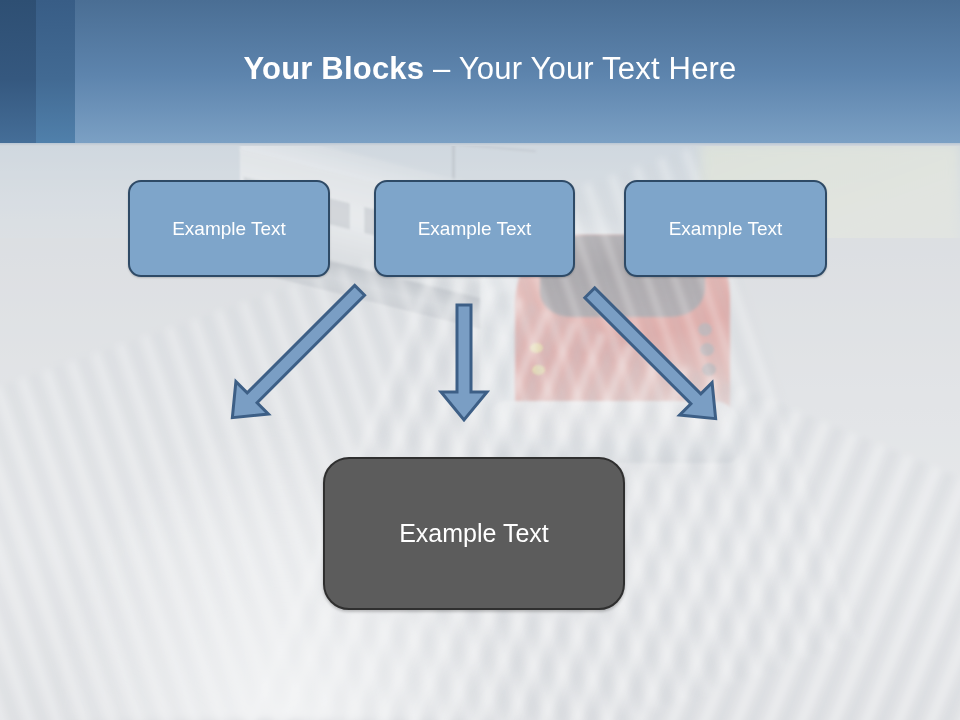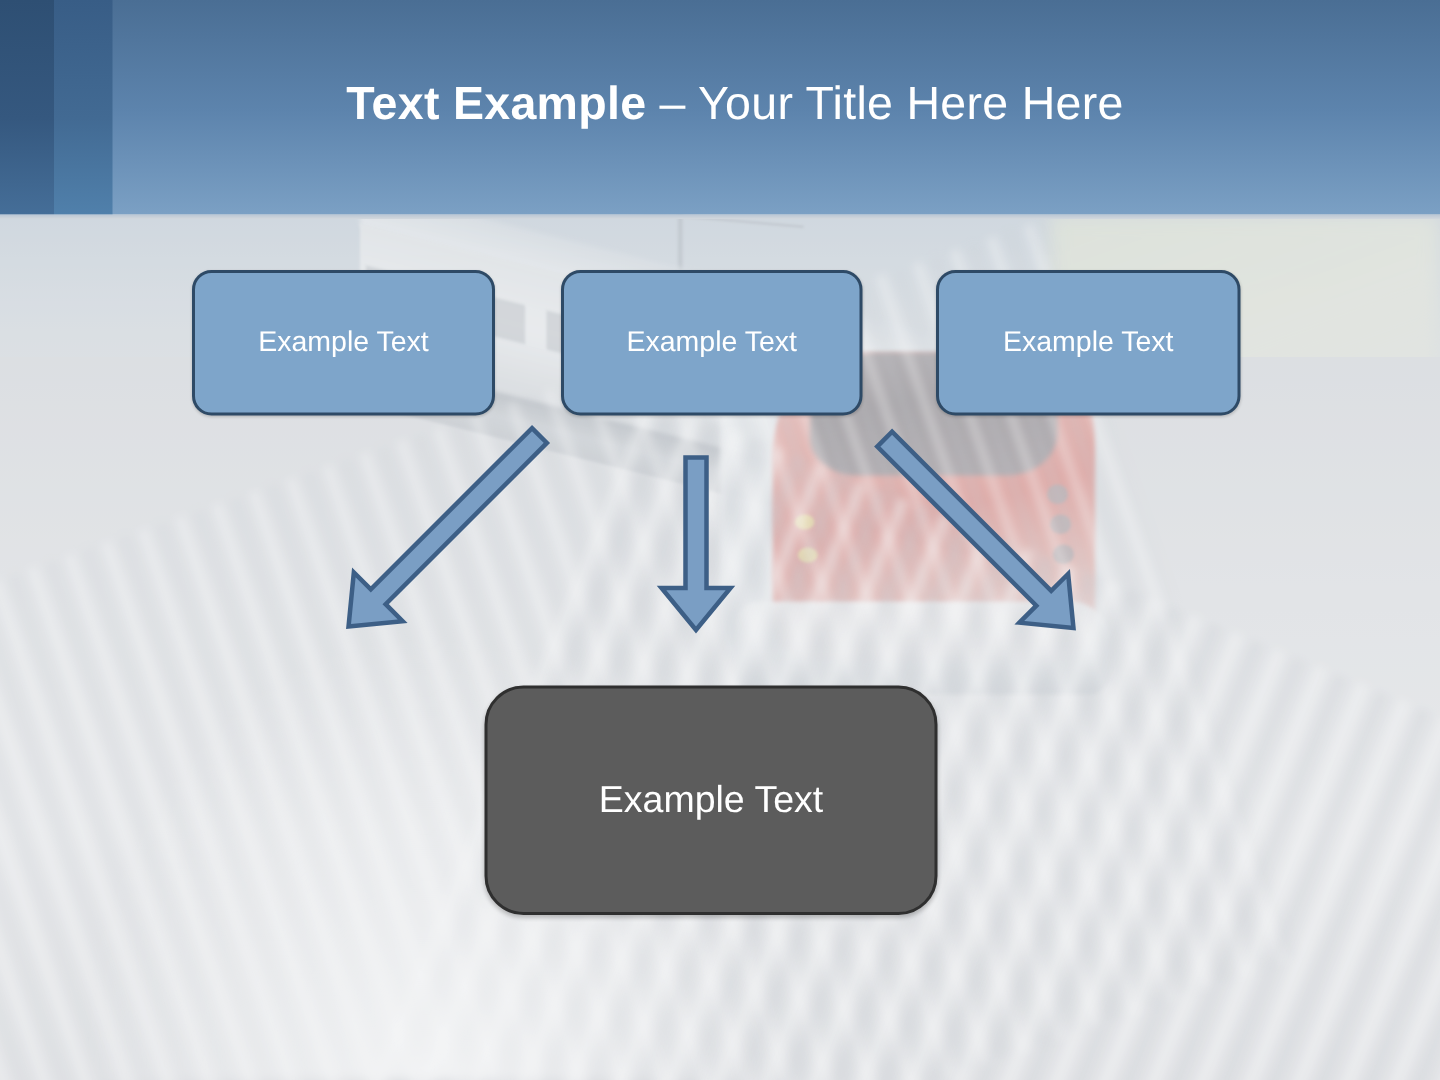--- a/index.html
+++ b/index.html
@@ -342,21 +342,21 @@
     <div class="streaks-l"></div>
     <div class="streaks-r"></div>
     <div class="ph-glare"></div>
     <div class="ph-wash"></div>
   </div>
 
   <div class="header">
     <div class="header-band-dark"></div>
     <div class="header-band-mid"></div>
     <div class="title">
-      <span class="bold">Text Example</span><span class="light"> – Your Title Here Here</span>
+      <span class="bold">Your Blocks</span><span class="light"> – Your Your Text Here</span>
     </div>
   </div>
   <div class="header-underline"></div>
 
   <div class="tbox b1">
     <span>Example Text</span>
   </div>
   <div class="tbox b2">
     <span>Example Text</span>
   </div>

